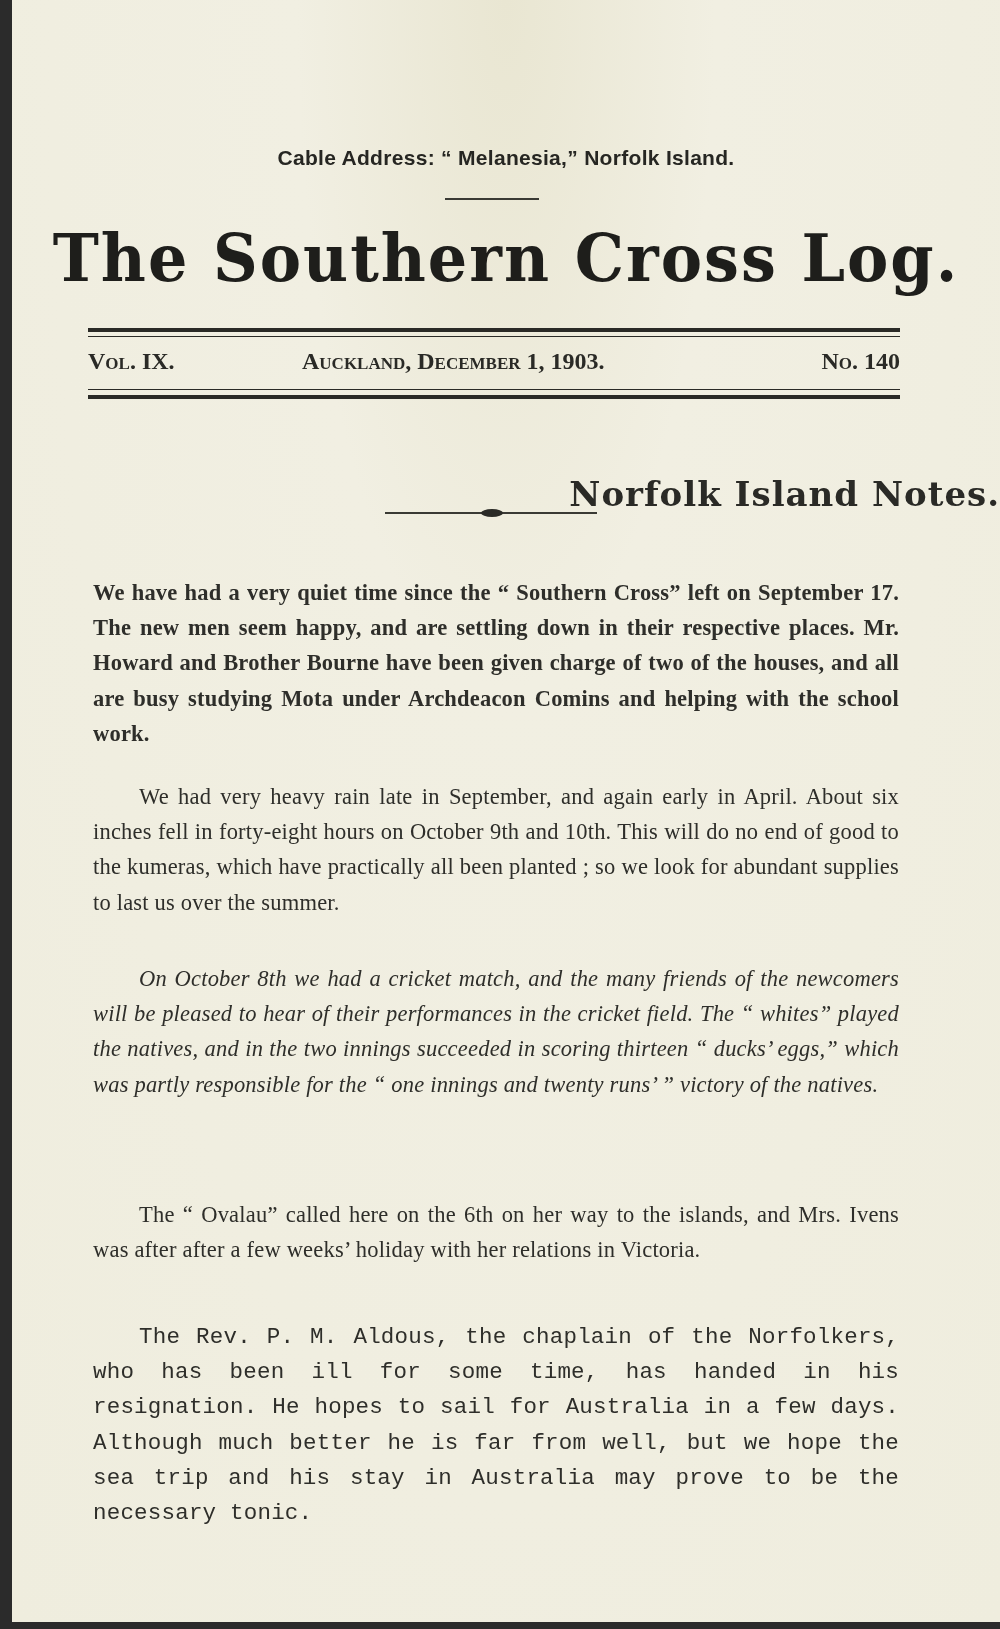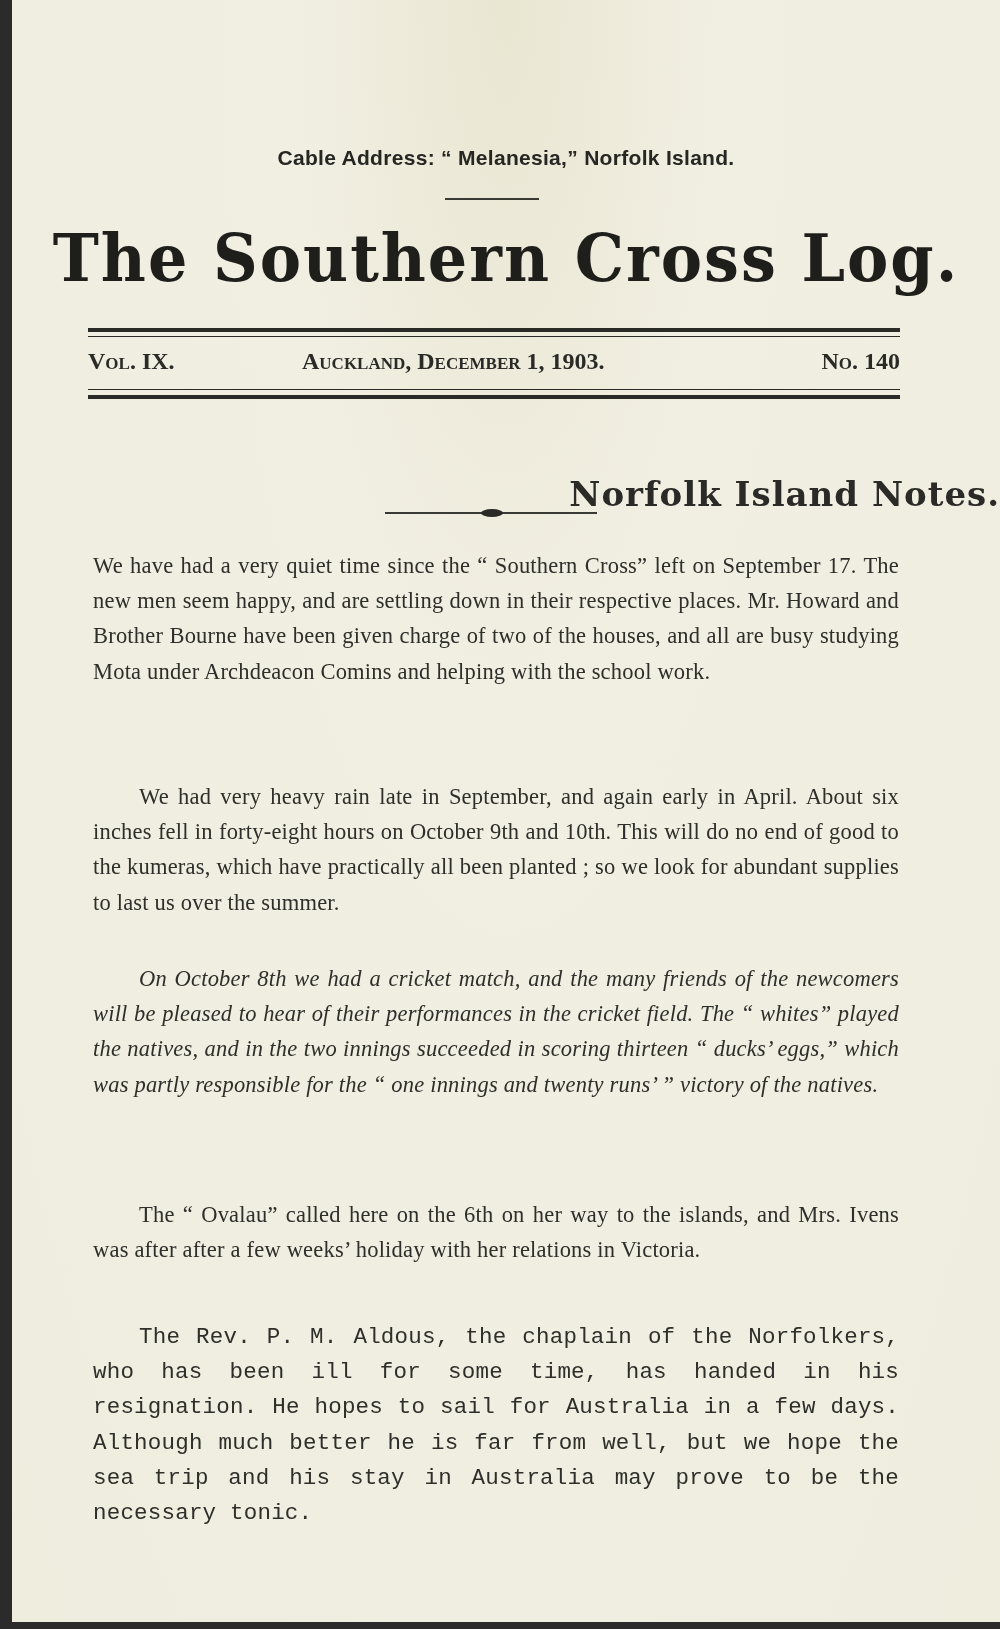--- a/index.html
+++ b/index.html
@@ -50,21 +50,21 @@
   <div class="rule" style="top:389px;height:1px;"></div>
   <div class="rule" style="top:395px;height:4px;"></div>
 
   <div class="heading">Norfolk Island Notes.</div>
 
   <div class="ornament">
     <div class="line"></div>
     <div class="diamond"></div>
   </div>
 
-  <div class="para" style="top:548px;">
+  <div class="para" style="top:575px;font-weight:bold;">
     <p>We have had a very quiet time since the “ Southern Cross” left on September 17. The new men seem happy, and are settling down in their respective places. Mr. Howard and Brother Bourne have been given charge of two of the houses, and all are busy studying Mota under Archdeacon Comins and helping with the school work.</p>
   </div>
   <div class="para indent" style="top:779px;">
     <p>We had very heavy rain late in September, and again early in April. About six inches fell in forty-eight hours on October 9th and 10th. This will do no end of good to the kumeras, which have practically all been planted ; so we look for abundant supplies to last us over the summer.</p>
   </div>
   <div class="para indent" style="top:961px;font-style:italic;">
     <p>On October 8th we had a cricket match, and the many friends of the newcomers will be pleased to hear of their performances in the cricket field. The “ whites” played the natives, and in the two innings succeeded in scoring thirteen “ ducks’ eggs,” which was partly responsible for the “ one innings and twenty runs’ ” victory of the natives.</p>
   </div>
   <div class="para indent" style="top:1197px;">
     <p>The “ Ovalau” called here on the 6th on her way to the islands, and Mrs. Ivens was after after a few weeks’ holiday with her relations in Victoria.</p>

